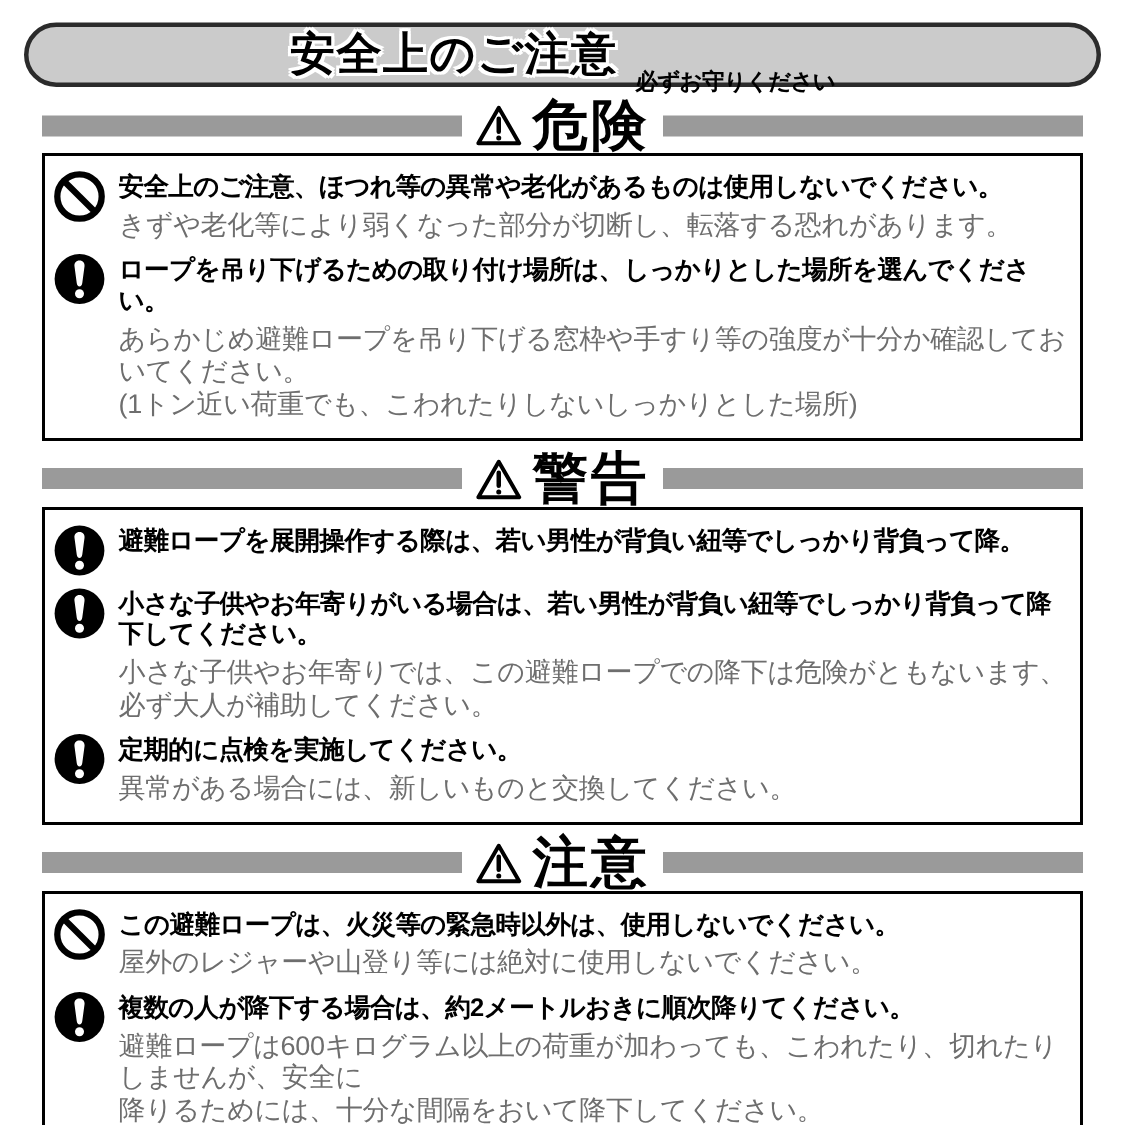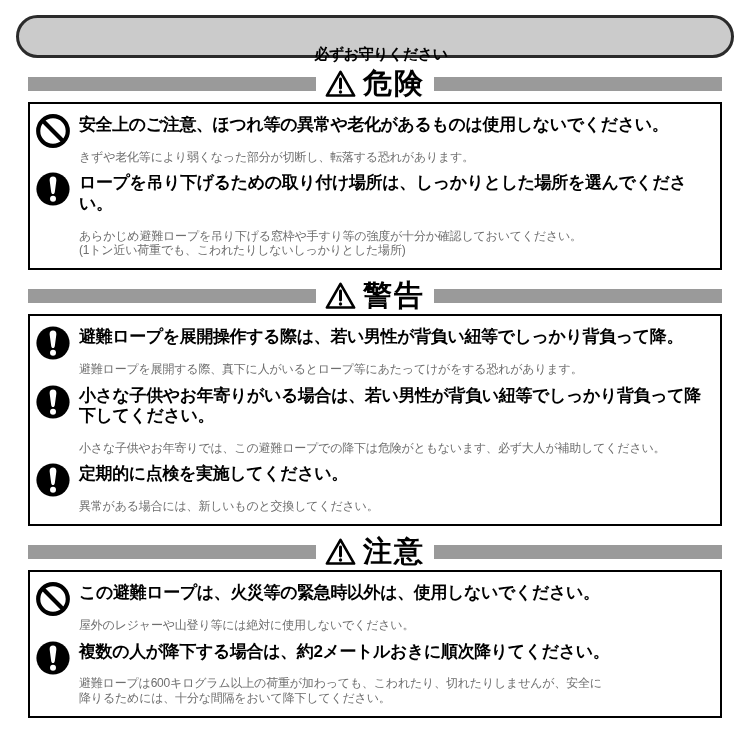--- a/index.html
+++ b/index.html
@@ -31,35 +31,35 @@
   }
   .sub-title {
     font-size: 15px; font-weight: bold; letter-spacing: -0.5px;
     margin-left: 12px; position: relative; top: 18px; white-space: nowrap;
   }
 
   
   .section-header { display: flex; align-items: center; margin: 9px 28px 2px; height: 33px; }
   .bar { flex: 1; height: 14px; background: var(--bar, #9a9a9a); }
   .section-title { display: flex; align-items: center; gap: 7px; margin: 0 9px; }
-  .section-title .label { font-size: 29px; font-weight: bold; letter-spacing: 2px; white-space: nowrap; }
+  .section-title .label { font-size: 37px; font-weight: bold; letter-spacing: 2px; white-space: nowrap; }
   .tri-icon { width: 31px; height: 29px; }
 
   
   .box { margin: 0 28px; border: 2px solid var(--box_border, #000); padding: 6px 8px 7px 6px; background: #fff; }
   .item { display: flex; align-items: flex-start; gap: 9px; padding: 4px 0; }
   .sign-icon { width: 34px; height: 34px; flex-shrink: 0; }
   .item-text { flex: 1; min-width: 0; padding-top: 1px; }
   .heading {
     font-size: 17px; font-weight: bold; line-height: 1.22;
     letter-spacing: -0.4px; white-space: pre-line;
   }
   .sub {
-    font-size: 12px; line-height: 1.2; letter-spacing: -0.2px;
-    color: var(--sub_text, #6e6e6e); white-space: pre-line; margin-top: 14px;
+    font-size: 18px; line-height: 1.2; letter-spacing: -0.2px;
+    color: var(--sub_text, #6e6e6e); white-space: pre-line; margin-top: 4px;
   }
 </style>
 </head>
 <body>
 
 <svg width="0" height="0" style="position:absolute" aria-hidden="true">
   <defs>
     <g id="icon-prohibit">
       <circle cx="17" cy="17" r="14.8" fill="none" stroke="#000" stroke-width="4.2"></circle>
       <line x1="6.6" y1="6.6" x2="27.4" y2="27.4" stroke="#000" stroke-width="4.2"></line>
@@ -73,20 +73,21 @@
       <path d="M17.5 3.2 L33 30.2 L2 30.2 Z" fill="none" stroke="#000" stroke-width="3" stroke-linejoin="round"></path>
       <path d="M17.5 11.5 L17.5 21.5" stroke="#000" stroke-width="3.4" stroke-linecap="round"></path>
       <circle cx="17.5" cy="26.2" r="1.9" fill="#000"></circle>
     </g>
   </defs>
 </svg>
 
 <div class="page">
 
   <div class="capsule">
+    <span class="main-title">安全上のご注意</span>
     <span class="sub-title">必ずお守りください</span>
   </div>
 
   <div class="section-header">
     <div class="bar"></div>
     <div class="section-title">
       <svg class="tri-icon" viewBox="0 0 35 33">
           <use href="#icon-warn-tri"></use>
         </svg>
       <span class="label">危険</span>
@@ -125,21 +126,20 @@
     </div>
     <div class="bar"></div>
   </div>
   <div class="box">
     <div class="item">
       <svg class="sign-icon" viewBox="0 0 34 34">
           <use href="#icon-mandate"></use>
         </svg>
       <div class="item-text">
         <div class="heading">避難ロープを展開操作する際は、若い男性が背負い紐等でしっかり背負って降。</div>
-        <div class="sub">避難ロープを展開する際、真下に人がいるとロープ等にあたってけがをする恐れがあります。</div>
       </div>
     </div>
     <div class="item">
       <svg class="sign-icon" viewBox="0 0 34 34">
           <use href="#icon-mandate"></use>
         </svg>
       <div class="item-text">
         <div class="heading">小さな子供やお年寄りがいる場合は、若い男性が背負い紐等でしっかり背負って降
 下してください。</div>
         <div class="sub">小さな子供やお年寄りでは、この避難ロープでの降下は危険がともないます、必ず大人が補助してください。</div>

